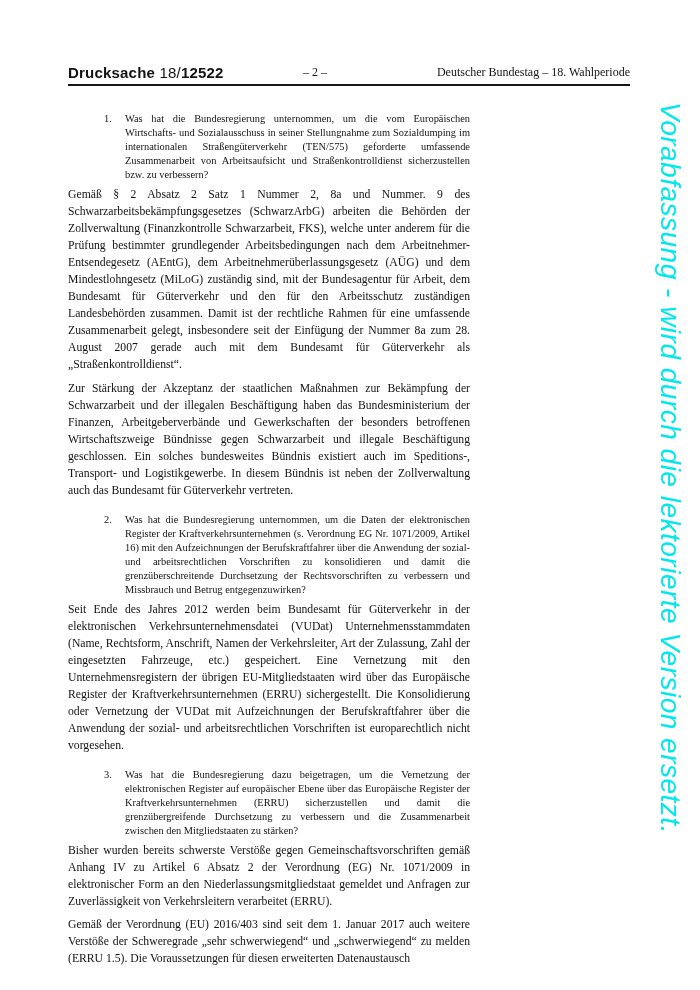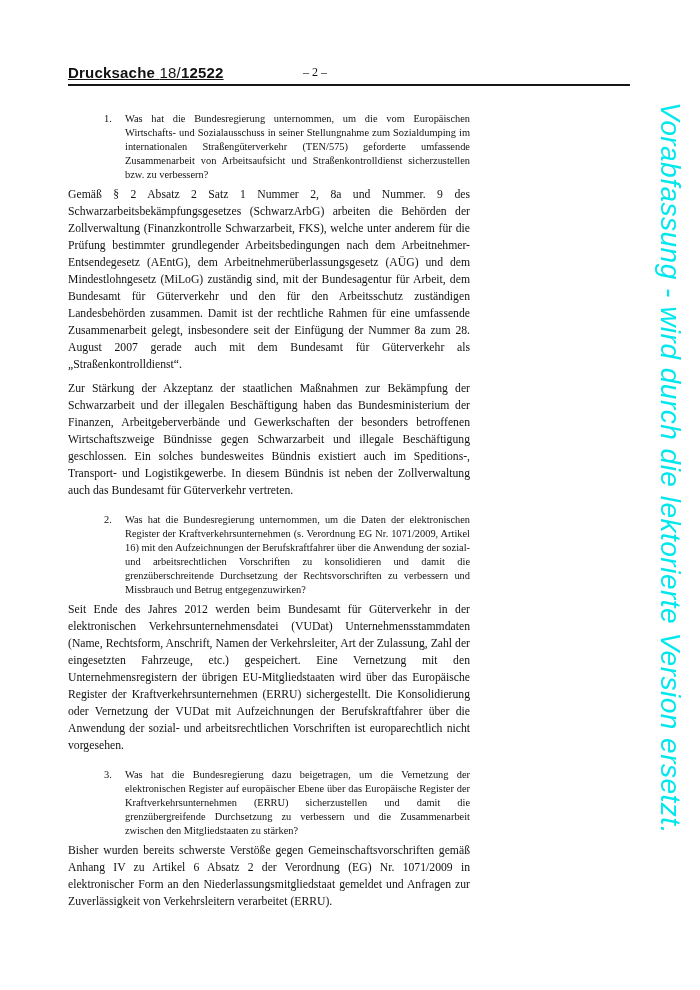--- a/index.html
+++ b/index.html
@@ -27,21 +27,20 @@
   }
   .h-left {
     position: absolute;
     left: 0;
     bottom: 3px;
     font-family: "Liberation Sans", sans-serif;
     font-size: 15px;
     font-weight: bold;
     letter-spacing: 0.2px;
     white-space: nowrap;
-    text-decoration: underline;
   }
   .h-left .light { font-weight: normal; }
   .h-center {
     position: absolute;
     left: 247px;
     transform: translateX(-50%);
     bottom: 4px;
     font-family: "Liberation Serif", serif;
     font-size: 12px;
     white-space: nowrap;
@@ -110,20 +109,21 @@
 <body>
 
 <div class="page">
 
   <div class="header">
     <div class="h-left">
       <span>Drucksache</span>
       <span class="num"><span class="light">18/</span><span>12522</span></span>
     </div>
     <div class="h-center">– 2 –</div>
+    <div class="h-right">Deutscher Bundestag – 18. Wahlperiode</div>
   </div>
 
   <div class="content">
 
     <div class="question">
       <div class="qnum">1.</div>
       <div class="qtext">Was hat die Bundesregierung unternommen, um die vom Europäischen Wirtschafts- und Sozialausschuss in seiner Stellungnahme zum Sozialdumping im internationalen Straßengüterverkehr (TEN/575) geforderte umfassende Zusammenarbeit von Arbeitsaufsicht und Straßenkontrolldienst sicherzustellen bzw. zu verbessern?</div>
     </div>
 
     <p class="para">Gemäß § 2 Absatz 2 Satz 1 Nummer 2, 8a und Nummer. 9 des Schwarzarbeitsbekämpfungsgesetzes (SchwarzArbG) arbeiten die Behörden der Zollverwaltung (Finanzkontrolle Schwarzarbeit, FKS), welche unter anderem für die Prüfung bestimmter grundlegender Arbeitsbedingungen nach dem Arbeitnehmer-Entsendegesetz (AEntG), dem Arbeitnehmerüberlassungsgesetz (AÜG) und dem Mindestlohngesetz (MiLoG) zuständig sind, mit der Bundesagentur für Arbeit, dem Bundesamt für Güterverkehr und den für den Arbeitsschutz zuständigen Landesbehörden zusammen. Damit ist der rechtliche Rahmen für eine umfassende Zusammenarbeit gelegt, insbesondere seit der Einfügung der Nummer 8a zum 28. August 2007 gerade auch mit dem Bundesamt für Güterverkehr als „Straßenkontrolldienst“.</p>
@@ -137,18 +137,19 @@
 
     <p class="para">Seit Ende des Jahres 2012 werden beim Bundesamt für Güterverkehr in der elektronischen Verkehrsunternehmensdatei (VUDat) Unternehmensstammdaten (Name, Rechtsform, Anschrift, Namen der Verkehrsleiter, Art der Zulassung, Zahl der eingesetzten Fahrzeuge, etc.) gespeichert. Eine Vernetzung mit den Unternehmensregistern der übrigen EU-Mitgliedstaaten wird über das Europäische Register der Kraftverkehrsunternehmen (ERRU) sichergestellt. Die Konsolidierung oder Vernetzung der VUDat mit Aufzeichnungen der Berufskraftfahrer über die Anwendung der sozial- und arbeitsrechtlichen Vorschriften ist europarechtlich nicht vorgesehen.</p>
 
     <div class="question pre-gap">
       <div class="qnum">3.</div>
       <div class="qtext">Was hat die Bundesregierung dazu beigetragen, um die Vernetzung der elektronischen Register auf europäischer Ebene über das Europäische Register der Kraftverkehrsunternehmen (ERRU) sicherzustellen und damit die grenzübergreifende Durchsetzung zu verbessern und die Zusammenarbeit zwischen den Mitgliedstaaten zu stärken?</div>
     </div>
 
     <p class="para">Bisher wurden bereits schwerste Verstöße gegen Gemeinschaftsvorschriften gemäß Anhang IV zu Artikel 6 Absatz 2 der Verordnung (EG) Nr. 1071/2009 in elektronischer Form an den Niederlassungsmitgliedstaat gemeldet und Anfragen zur Zuverlässigkeit von Verkehrsleitern verarbeitet (ERRU).</p>
 
+    <p class="para">Gemäß der Verordnung (EU) 2016/403 sind seit dem 1. Januar 2017 auch weitere Verstöße der Schweregrade „sehr schwerwiegend“ und „schwerwiegend“ zu melden (ERRU 1.5). Die Voraussetzungen für diesen erweiterten Datenaustausch</p>
 
   </div>
 
   <div class="watermark">Vorabfassung - wird durch die lektorierte Version ersetzt.</div>
 
 </div>
 
 </body></html>

